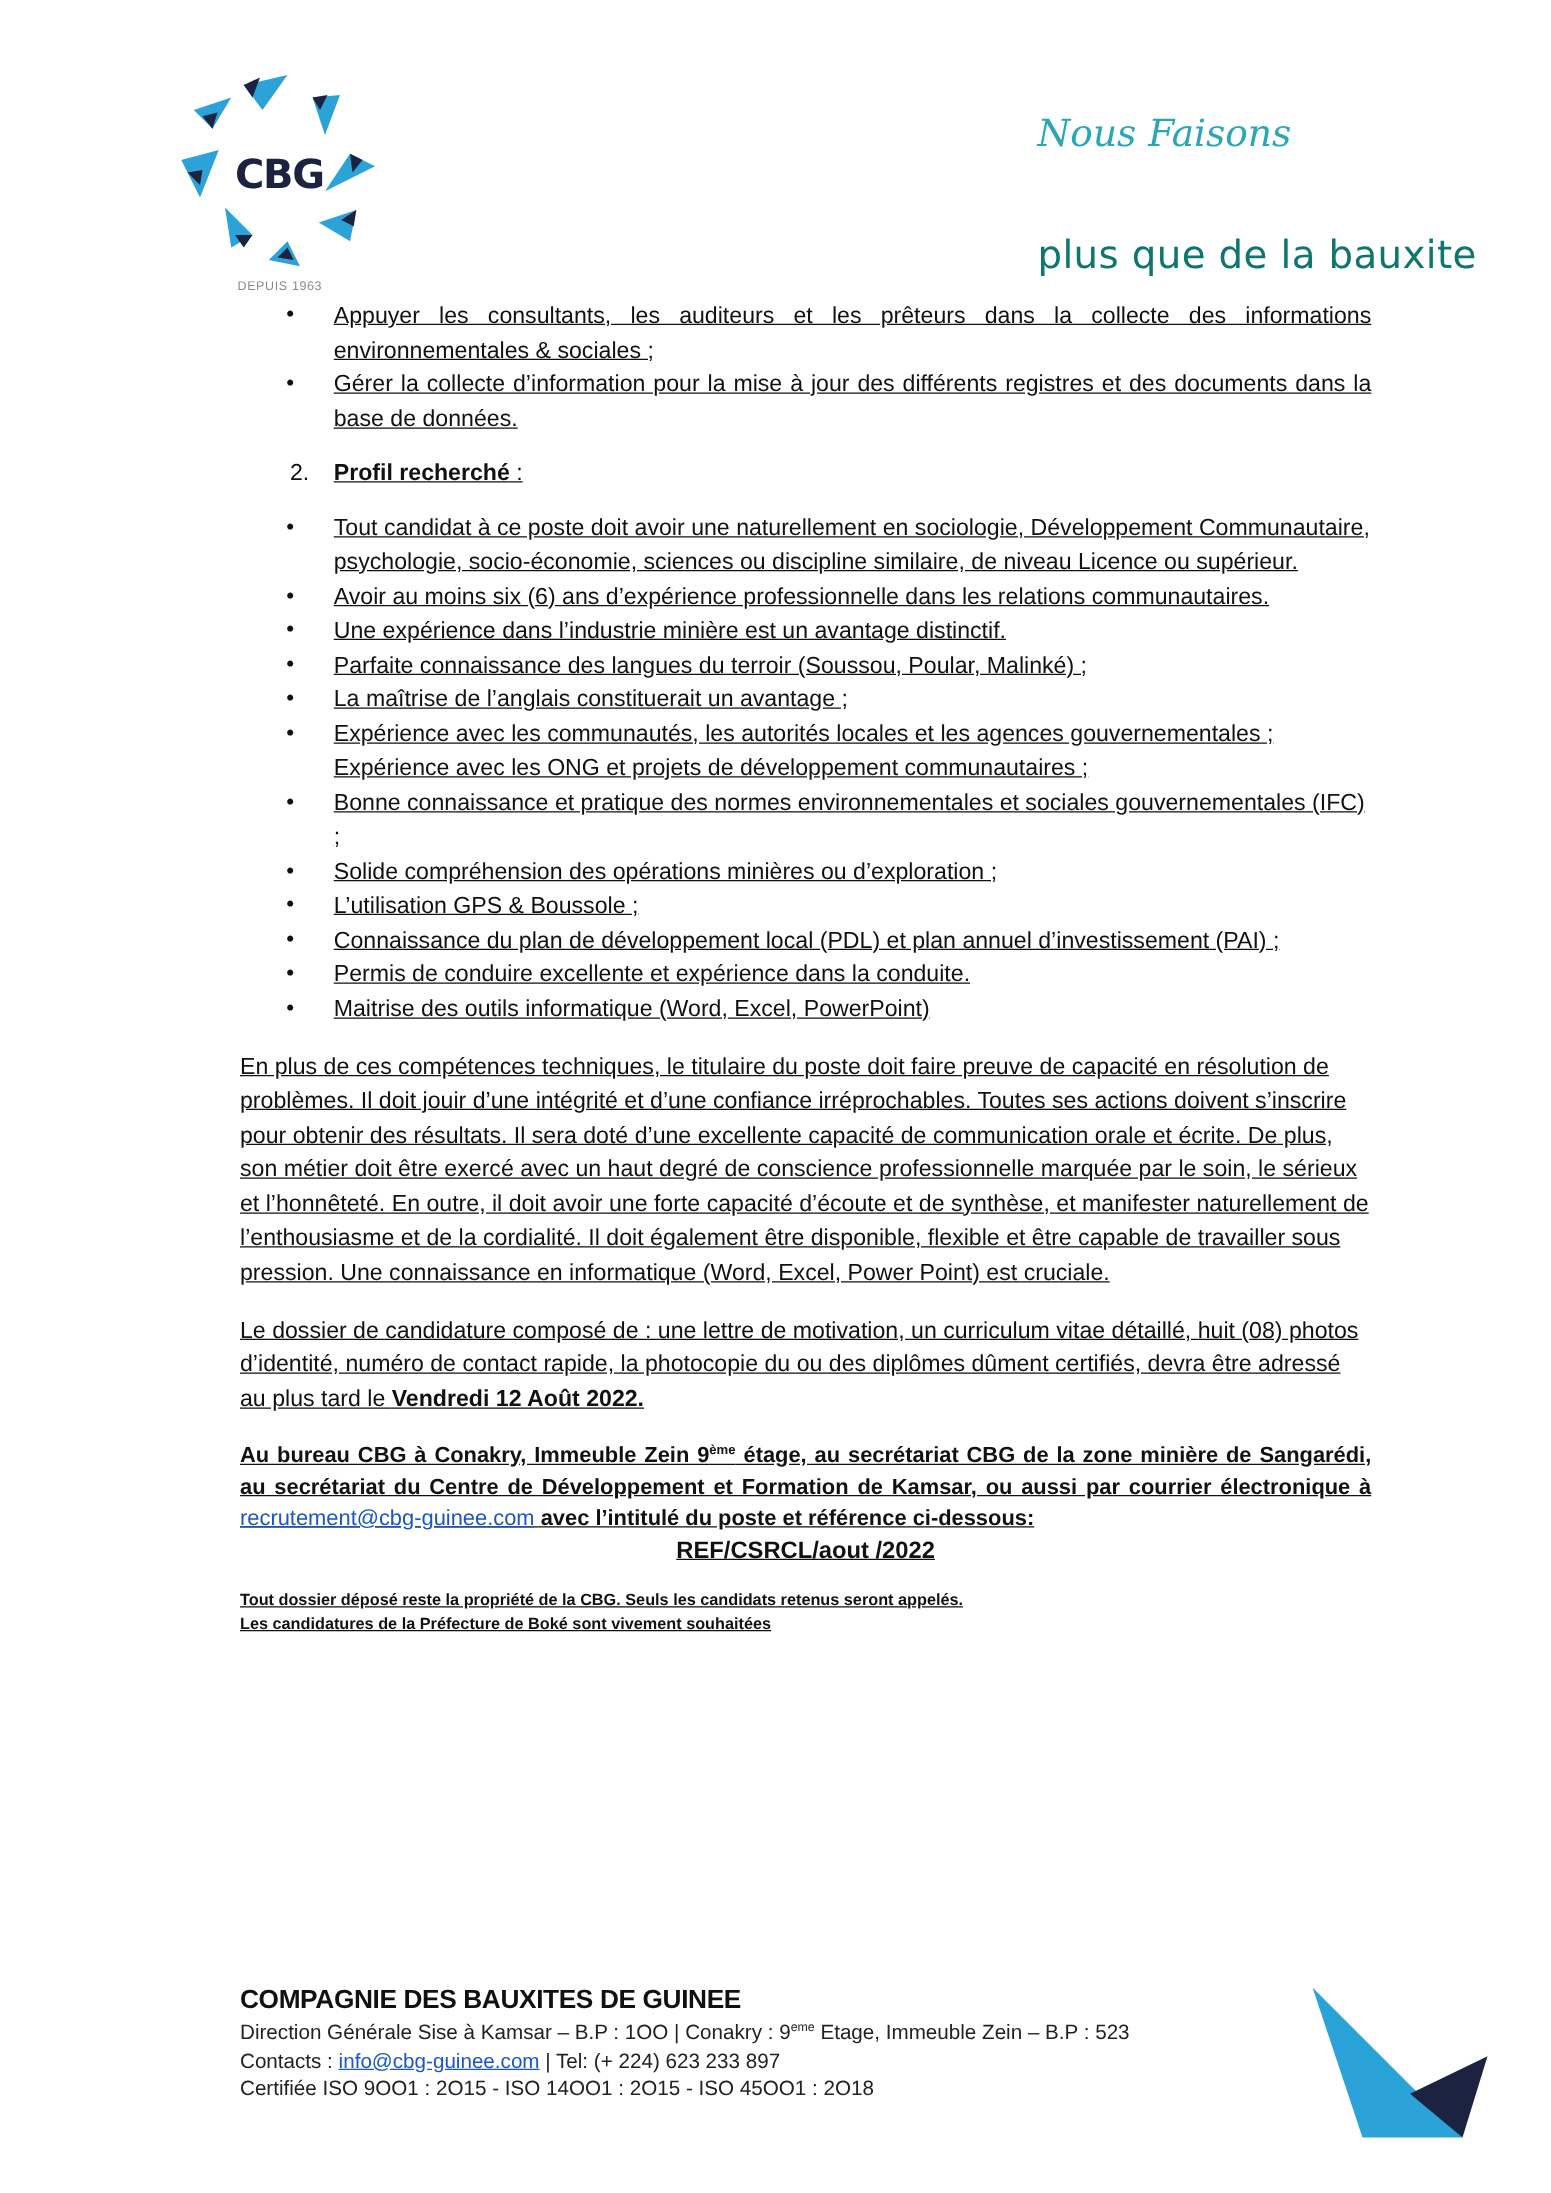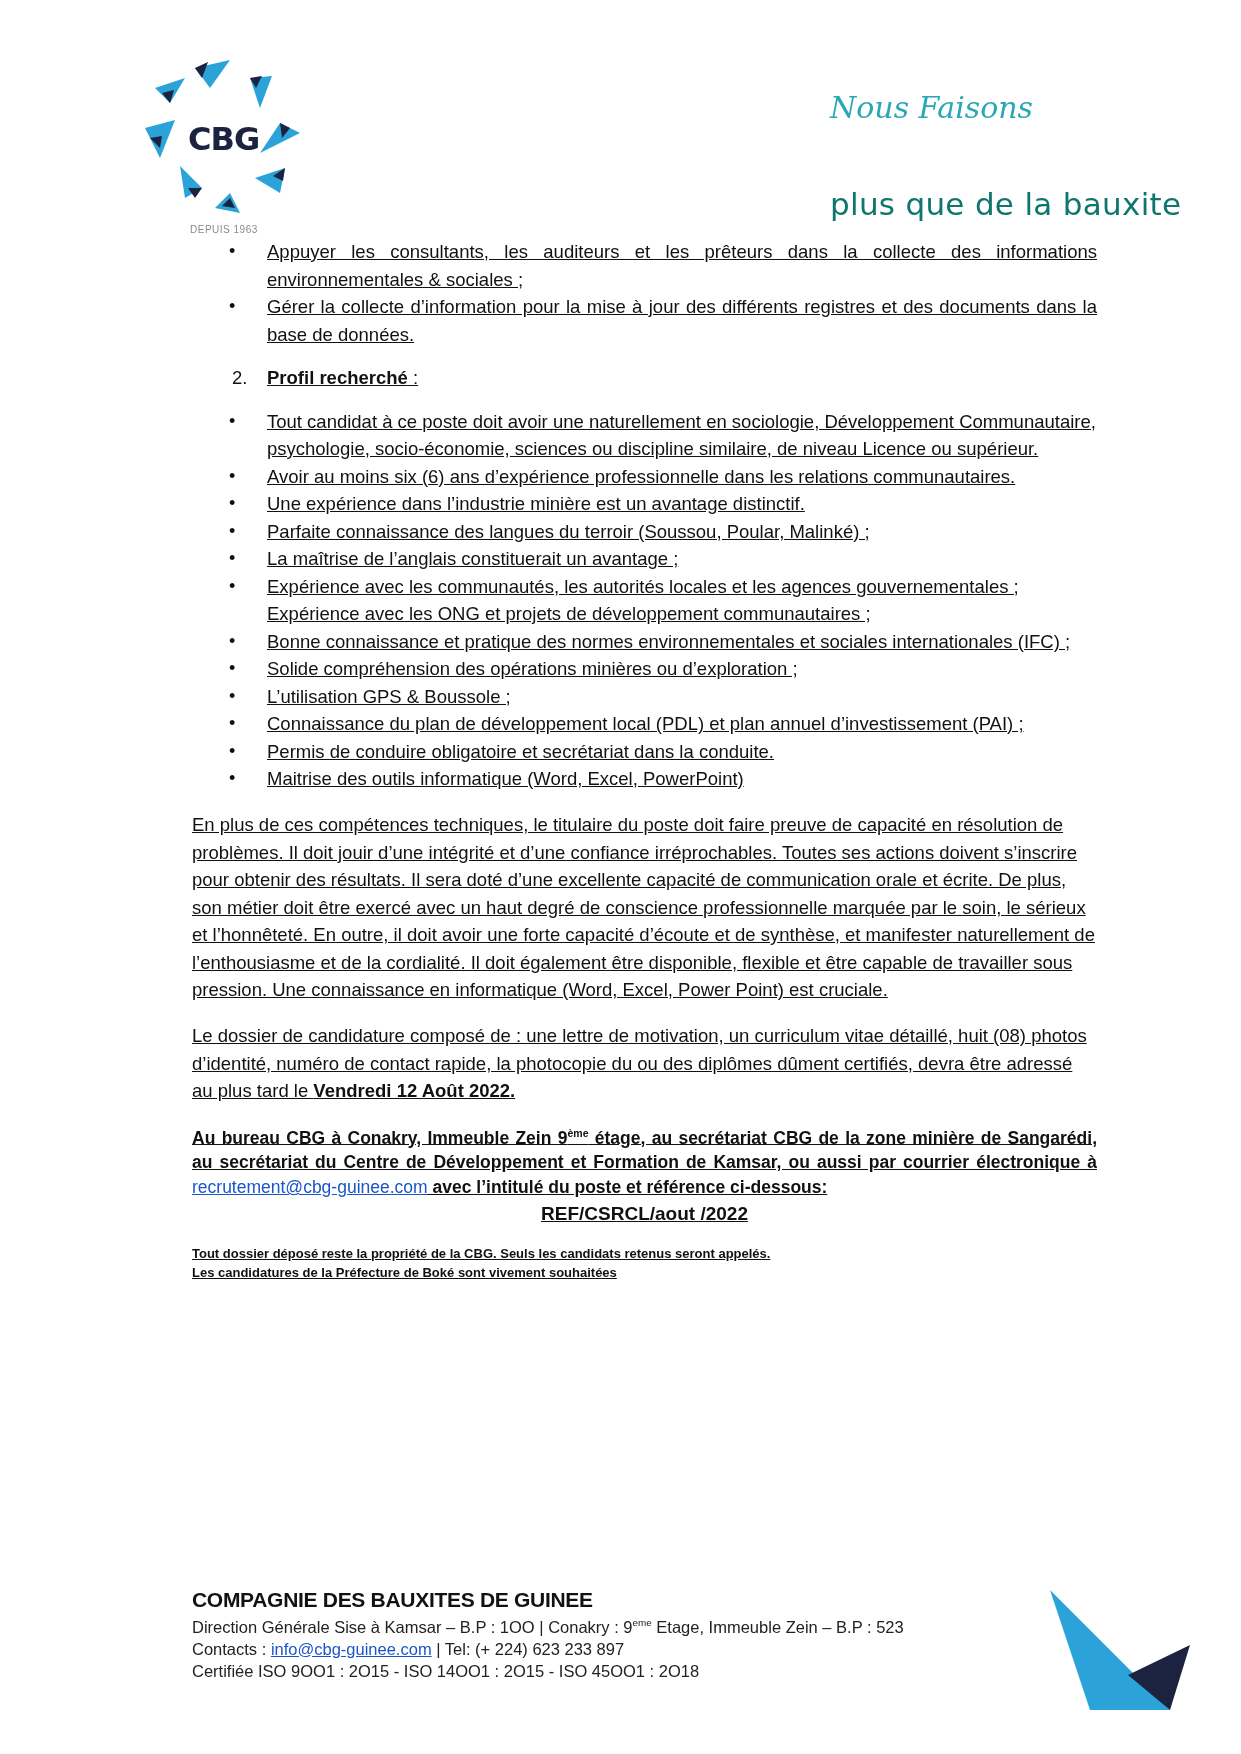--- a/index.html
+++ b/index.html
@@ -74,25 +74,25 @@
     <span class="num">2.</span><b>Profil recherché</b><span> :</span>
   </div>
 
   <ul class="bullets gap-bullets">
     <li>Tout candidat à ce poste doit avoir une naturellement en sociologie, Développement Communautaire, psychologie, socio-économie, sciences ou discipline similaire, de niveau Licence ou supérieur.</li>
     <li>Avoir au moins six (6) ans d’expérience professionnelle dans les relations communautaires.</li>
     <li>Une expérience dans l’industrie minière est un avantage distinctif.</li>
     <li>Parfaite connaissance des langues du terroir (Soussou, Poular, Malinké) ;</li>
     <li>La maîtrise de l’anglais constituerait un avantage ;</li>
     <li>Expérience avec les communautés, les autorités locales et les agences gouvernementales ; Expérience avec les ONG et projets de développement communautaires ;</li>
-    <li>Bonne connaissance et pratique des normes environnementales et sociales internationales (IFC) ;</li>
+    <li>Bonne connaissance et pratique des normes environnementales et sociales gouvernementales (IFC) ;</li>
     <li>Solide compréhension des opérations minières ou d’exploration ;</li>
     <li>L’utilisation GPS &amp; Boussole ;</li>
     <li>Connaissance du plan de développement local (PDL) et plan annuel d’investissement (PAI) ;</li>
-    <li>Permis de conduire obligatoire et secrétariat dans la conduite.</li>
+    <li>Permis de conduire excellente et expérience dans la conduite.</li>
     <li>Maitrise des outils informatique (Word, Excel, PowerPoint)</li>
   </ul>
 
   <p class="para" style="margin-bottom:0;">En plus de ces compétences techniques, le titulaire du poste doit faire preuve de capacité en résolution de problèmes. Il doit jouir d’une intégrité et d’une confiance irréprochables. Toutes ses actions doivent s’inscrire pour obtenir des résultats. Il sera doté d’une excellente capacité de communication orale et écrite. De plus, son métier doit être exercé avec un haut degré de conscience professionnelle marquée par le soin, le sérieux et l’honnêteté. En outre, il doit avoir une forte capacité d’écoute et de synthèse, et manifester naturellement de l’enthousiasme et de la cordialité. Il doit également être disponible, flexible et être capable de travailler sous pression. Une connaissance en informatique (Word, Excel, Power Point) est cruciale.</p>
 
   <p class="para" style="margin-bottom:0;"><span>Le dossier de candidature composé de : une lettre de motivation, un curriculum vitae détaillé, huit (08) photos d’identité, numéro de contact rapide, la photocopie du ou des diplômes dûment certifiés, devra être adressé au plus tard le </span><b>Vendredi 12 Août 2022.</b></p>
 
   <div class="bold-block">
     <span>Au bureau CBG à Conakry, Immeuble Zein 9</span><sup>ème</sup><span> étage, au secrétariat CBG de la zone minière de Sangarédi,  au secrétariat du Centre de Développement et Formation de Kamsar, ou aussi par courrier électronique à </span><a>recrutement@cbg-guinee.com</a><span> avec l’intitulé du poste et référence ci-dessous:</span>
   </div>

